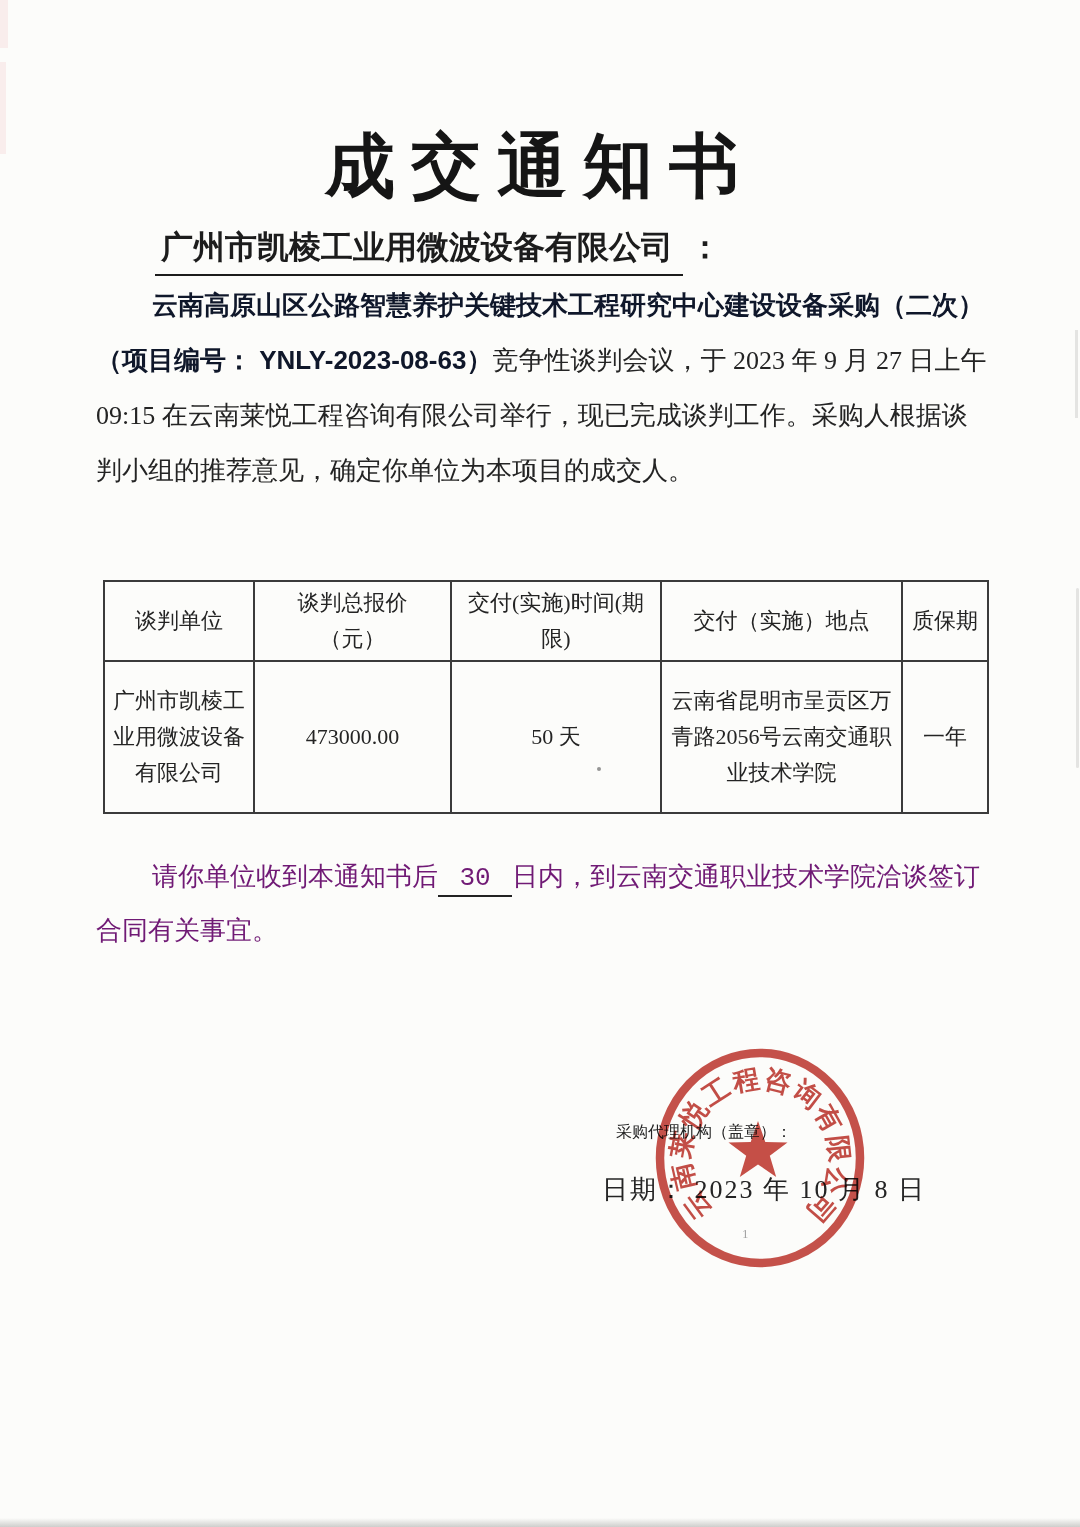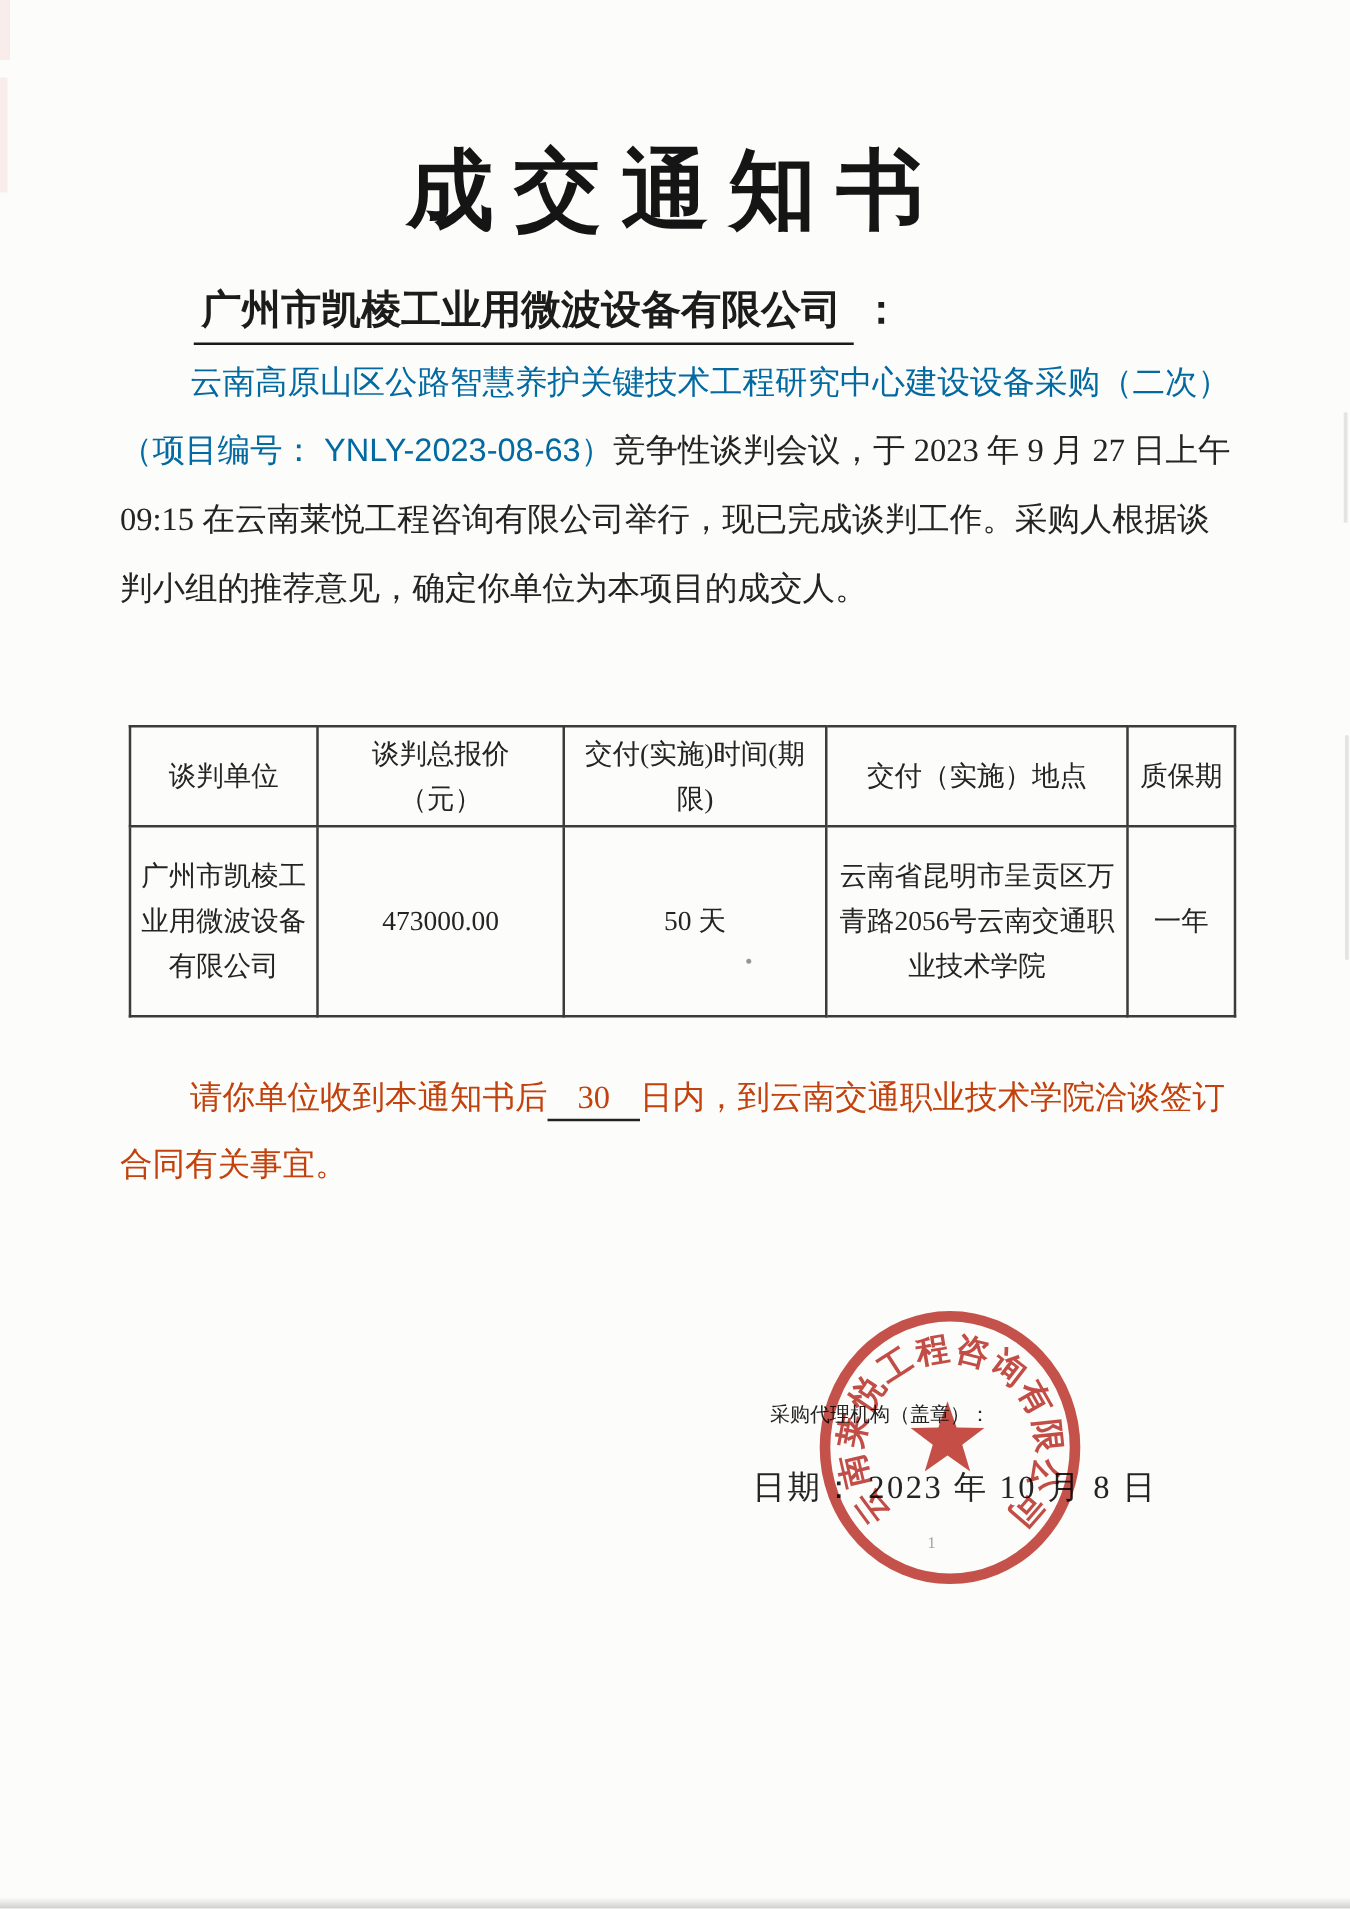--- a/index.html
+++ b/index.html
@@ -6,21 +6,21 @@
   .page{
     position:relative;
     width:1080px;height:1527px;
     background:#fcfcfa;
     overflow:hidden;
     font-family:"Liberation Serif","DejaVu Serif",serif;
     color:#222;
   }
   
   .doc-title{
-    position:absolute;left:0;top:106px;width:1080px;
+    position:absolute;left:0;top:120px;width:1080px;
     text-align:center;
     font-size:70px;font-weight:bold;letter-spacing:16px;
     color:#151515;
     font-family:"Liberation Serif","DejaVu Serif",serif;
   }
   
   .addressee{
     position:absolute;left:155px;top:226px;
     font-size:32px;font-weight:bold;
     font-family:"Liberation Sans","DejaVu Sans",sans-serif;
@@ -32,23 +32,23 @@
     border-bottom:2.5px solid #1c1c1c;
   }
   .addressee .colon{display:inline-block;margin-left:6px;}
   
   .para1{
     position:absolute;left:96px;top:278px;width:895px;
     font-size:26px;color:#242424;
   }
   .para1 .line{height:55px;line-height:55px;white-space:nowrap;}
   .bold-sans{
-    font-weight:normal;
+    font-weight:bold;
     font-family:"Liberation Sans","DejaVu Sans",sans-serif;
-    color:#0369a1;
+    color:#0f172a;
   }
   .indent{padding-left:56px;}
   
   table.award{
     position:absolute;left:103px;top:558px;
     width:884px;height:232px;
     border-collapse:collapse;table-layout:fixed;
     font-size:22px;color:#242424;margin-top:22px;
   }
   table.award th,table.award td{
@@ -57,21 +57,21 @@
     font-weight:normal;
     padding:2px 6px;
     line-height:36px;
     white-space:pre-line;
   }
   tr.hdr{height:80px;}
   tr.body-row{height:152px;}
   
   .para2{
     position:absolute;left:96px;top:851px;width:895px;
-    font-size:26px;color:#c2410c;
+    font-size:26px;color:#701a75;font-family:Liberation Mono, monospace;
   }
   .para2 .line{height:54px;line-height:54px;white-space:nowrap;}
   .days-underline{
     display:inline-block;width:74px;text-align:center;
     border-bottom:2.5px solid #222;
     line-height:30px;height:32px;vertical-align:baseline;
   }
   
   .sig-agency{
     position:absolute;left:602px;top:1122px;

